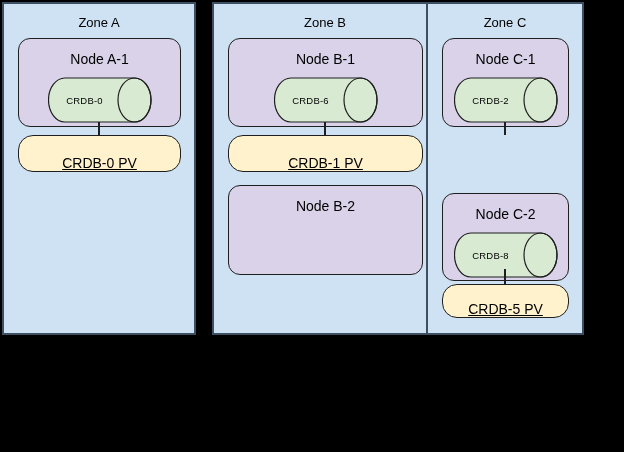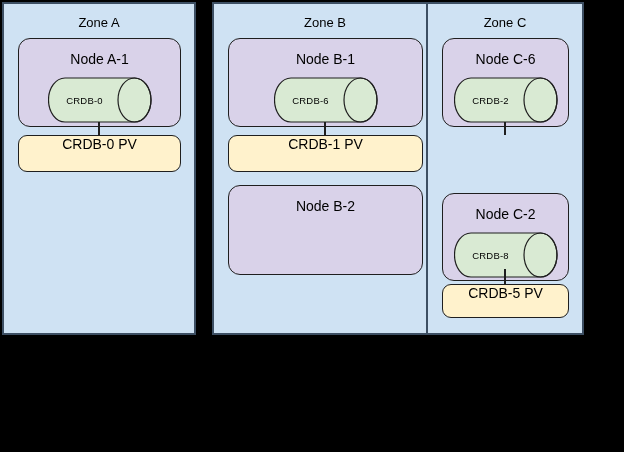--- a/index.html
+++ b/index.html
@@ -83,26 +83,27 @@
     background: #1f1f1f;
   }
   .connector-top { top: 118px; height: 13px; }
   .connector-c2  { top: 265px; height: 15px; }
   
   .pv {
     position: absolute;
     left: 14px; right: 13px;
     background: #fff2cc;
     border: 1px solid #1f1f1f;
-    border-radius: 9px;
+    border-radius: 15px;
     box-sizing: border-box;
     display: flex;
-    align-items: flex-start;
+    align-items: flex-end;
     justify-content: center;
     font-size: 14px;
+    text-decoration: underline;
   }
   .pv-top { top: 131px; height: 37px; }
   .pv-c2  { top: 280px; height: 34px; }
 </style>
 </head>
 <body>
 
 <div class="canvas">
 
   <section class="zone zone-a">
@@ -148,21 +149,21 @@
 
     <div class="node node-b2">
       <div class="node-label">Node B-2</div>
     </div>
   </section>
 
   <section class="zone zone-c">
     <div class="zone-label">Zone C</div>
 
     <div class="node node-top">
-      <div class="node-label">Node C-6</div>
+      <div class="node-label">Node C-1</div>
       <div class="cylinder">
         <svg width="104" height="46" viewBox="0 0 104 46">
           <path d="M17,1 H86.5 A16.5,22 0 0 1 86.5,45 H17 A16.5,22 0 0 1 17,1 Z" stroke="#1f1f1f" stroke-width="1.2" fill="#d9ead3"></path>
           <ellipse cx="86.5" cy="23" rx="16.5" ry="22" fill="none" stroke="#1f1f1f" stroke-width="1.2"></ellipse>
         </svg>
         <div class="cyl-label">CRDB-2</div>
       </div>
     </div>
 
     <div class="connector connector-top"></div>

